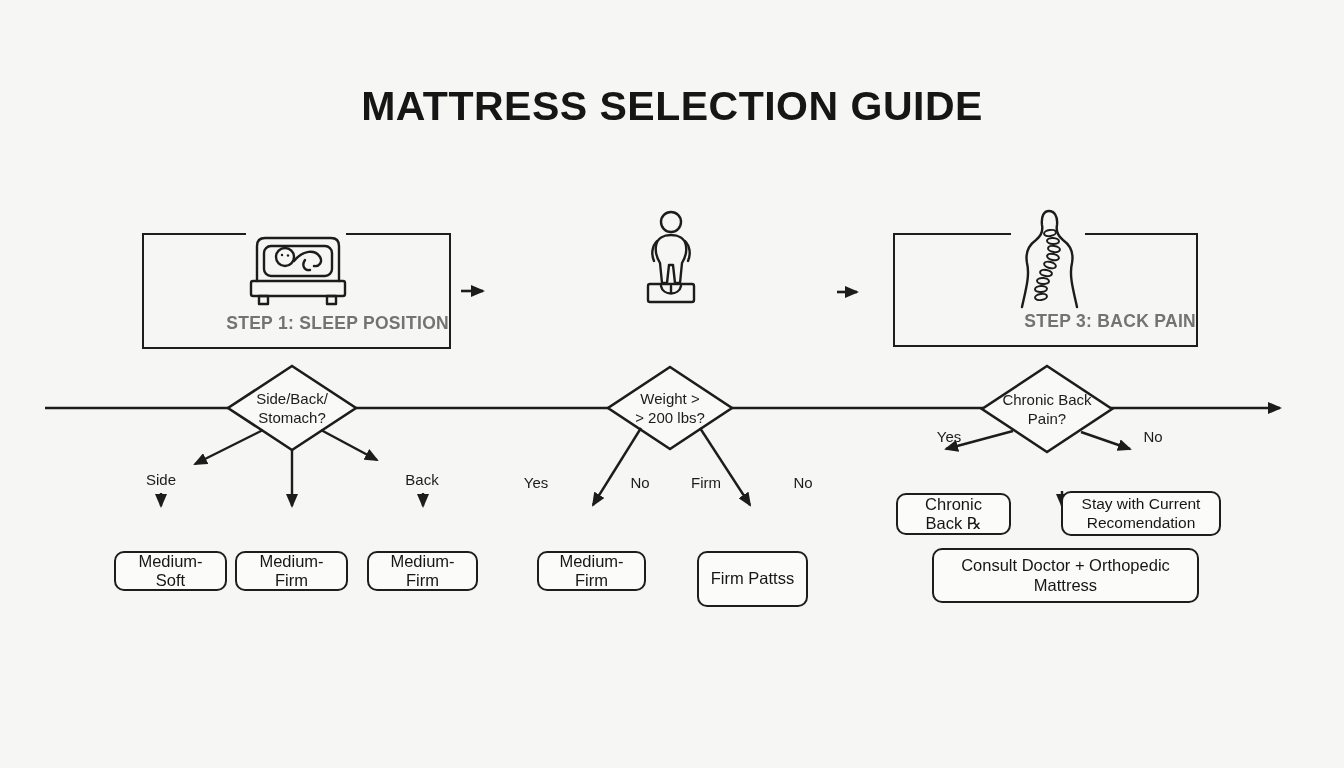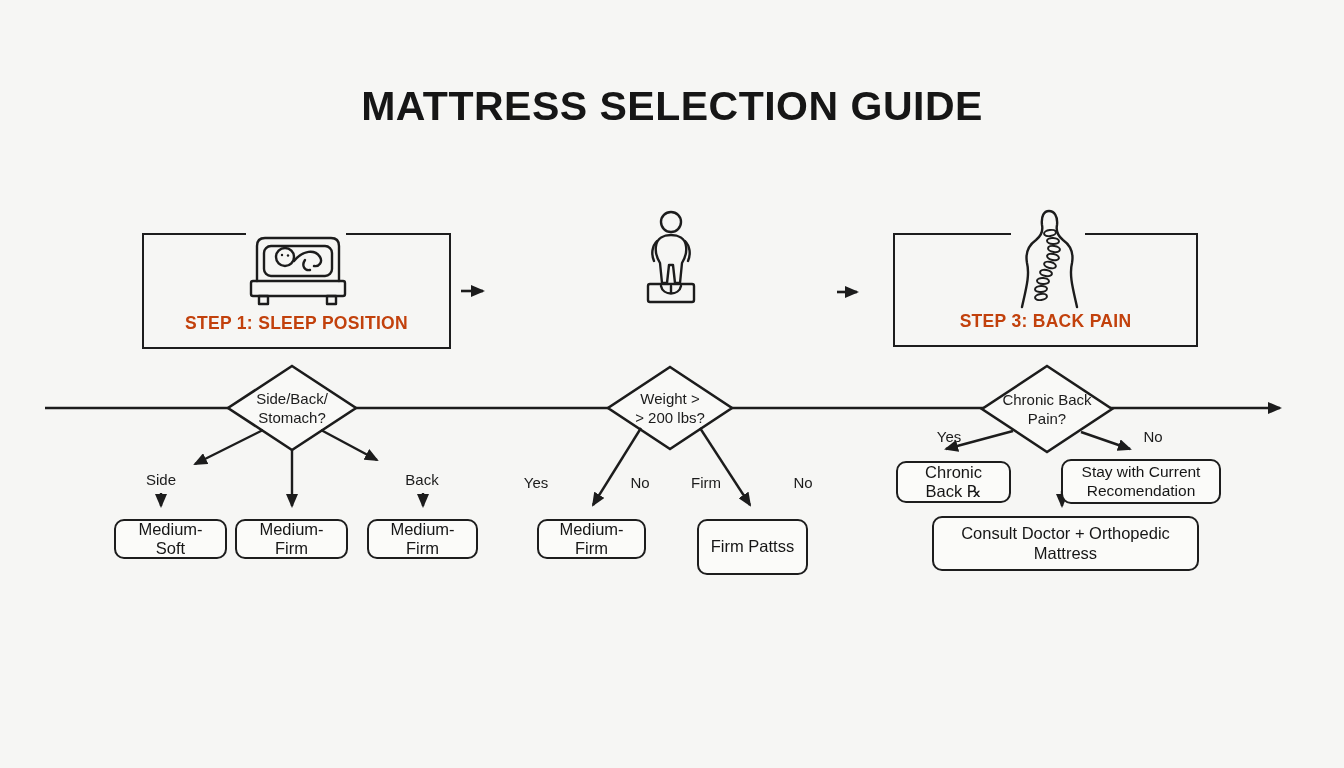--- a/index.html
+++ b/index.html
@@ -10,39 +10,40 @@
   }
   .title{
     position:absolute;left:0;right:0;top:68px;text-align:center;
     font-size:41px;font-weight:700;letter-spacing:0.5px;color:#161616;margin:15px;
   }
   .stepbox{
     position:absolute;border:2.6px solid #1d1d1d;box-sizing:border-box;z-index:1;
     background:transparent;
   }
   .steplabel{
-    position:absolute;left:0;right:0;bottom:13px;text-align:center;
-    font-weight:700;font-size:17.5px;letter-spacing:0.3px;color:#c2410c;
+    position:absolute;left:0;right:0;bottom:13px;text-align:right;
+    font-weight:700;font-size:17.5px;letter-spacing:0.3px;color:#737373;
   }
   .overlay{position:absolute;left:0;top:0;z-index:2;}
   .qtext{
     position:absolute;z-index:3;transform:translateX(-50%);
     text-align:center;font-size:15px;line-height:1.28;color:#1b1b1b;white-space:nowrap;
   }
   .qtext span{display:block;}
   .blabel{
     position:absolute;z-index:3;transform:translateX(-50%);
     font-size:15px;color:#1b1b1b;white-space:nowrap;
   }
   .outcome{
     position:absolute;z-index:3;box-sizing:border-box;
     border:2.4px solid #1d1d1d;border-radius:10px;background:#fbfbf9;
     display:flex;align-items:center;justify-content:center;
     text-align:center;font-size:16.5px;line-height:1.18;color:#161616;
     padding:2px 8px;
+    margin-top:32px;
   }
   .outcome.small{font-size:15.5px;}
 </style>
 </head>
 <body>
 
 <div class="canvas">
 
   <h1 class="title">MATTRESS SELECTION GUIDE</h1>
 

